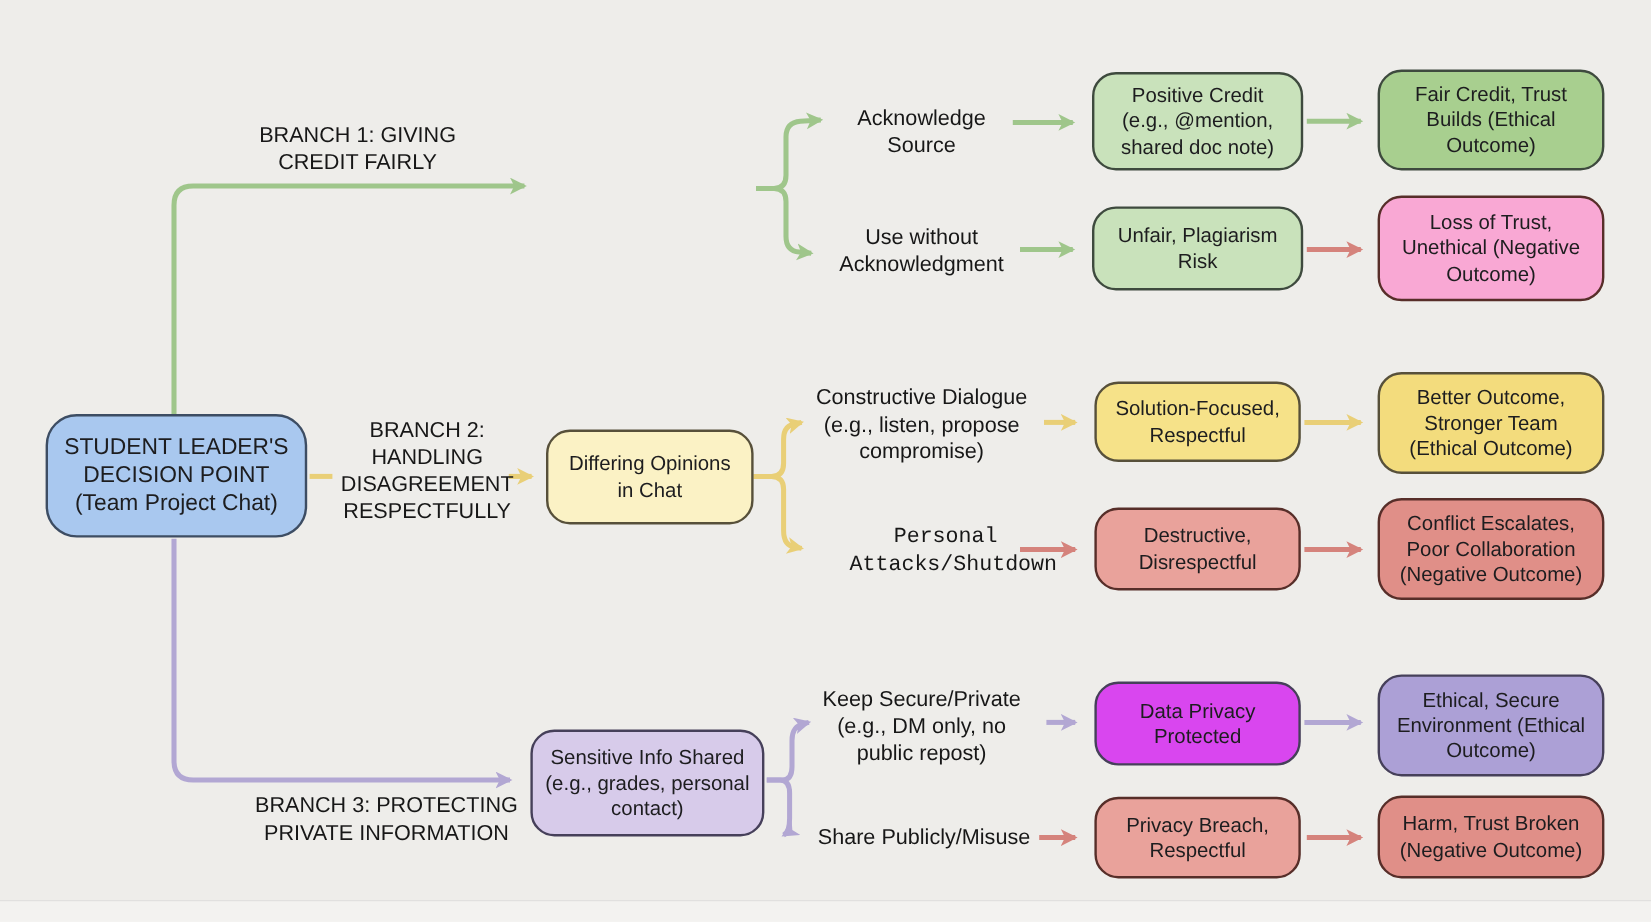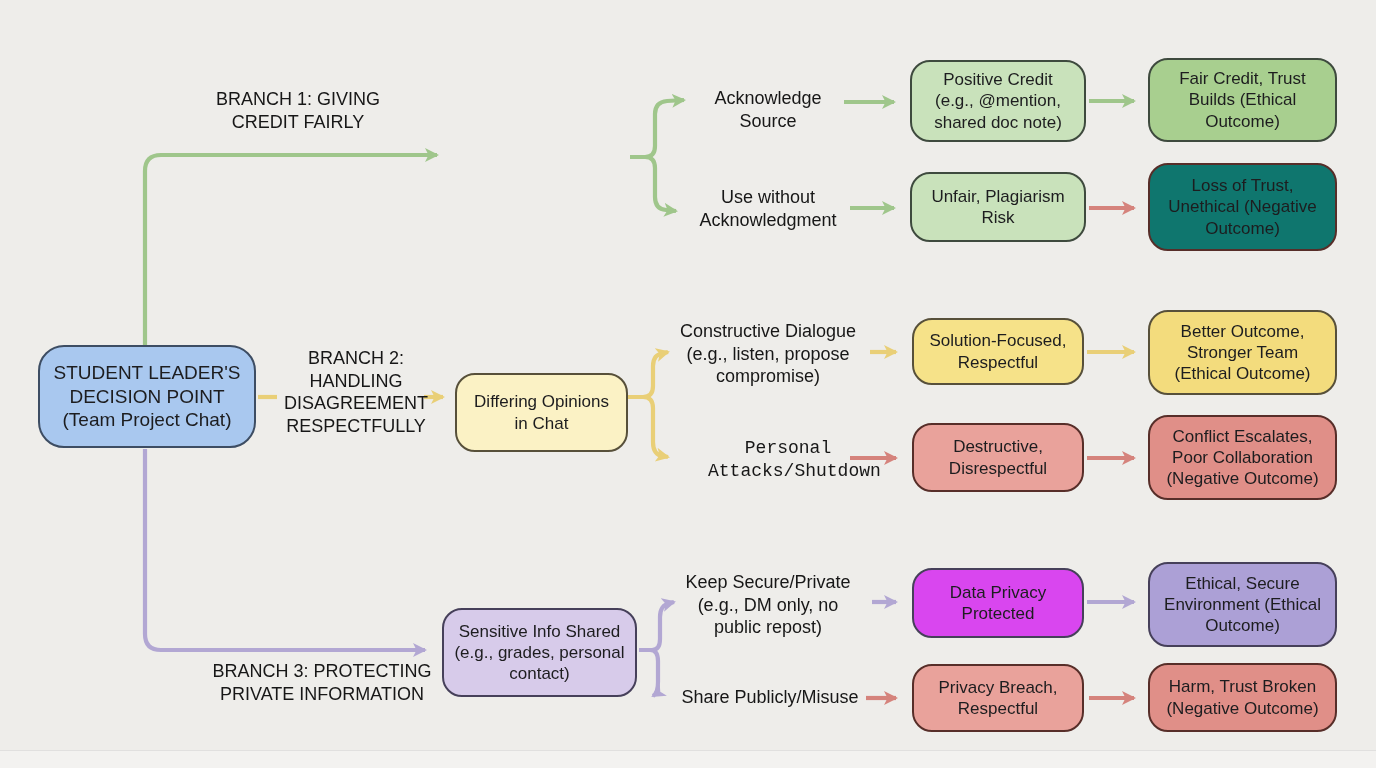--- a/index.html
+++ b/index.html
@@ -58,30 +58,30 @@
       <path marker-end="url(#m-purple)" d="M639 650 L650 650 Q658 650 658 661 L658 682 Q658 693 653 696" stroke="#b2a7d3"></path>
       <path marker-end="url(#m-purple)" d="M872 602 L896 602" stroke="#b2a7d3"></path>
       <path marker-end="url(#m-purple)" d="M1087 602 L1134 602" stroke="#b2a7d3"></path>
       <path marker-end="url(#m-red)" d="M866 698 L896 698" stroke="#d5837c"></path>
       <path marker-end="url(#m-red)" d="M1089 698 L1134 698" stroke="#d5837c"></path>
     </g>
   </svg>
 
   <div class="node root-node" style="left: 38px; top: 345px; width: 218px; height: 103px; background-color: rgb(169, 200, 239); border-color: rgb(61, 77, 99);">STUDENT LEADER'S DECISION POINT (Team Project Chat)</div>
 
-  <div class="flabel" style="left:198px;top:88px;width:200px;">BRANCH 1: GIVING CREDIT FAIRLY</div>
+  <div class="flabel" style="left:198px;top:101px;width:200px;">BRANCH 1: GIVING CREDIT FAIRLY</div>
   <div class="flabel" style="left:688px;top:87px;width:160px;">Acknowledge Source</div>
   <div class="node" style="left: 910px; top: 60px; width: 176px; height: 82px; background-color: rgb(201, 226, 187); border-color: rgb(62, 74, 62);">Positive Credit (e.g., @mention, shared doc note)</div>
   <div class="node" style="left: 1148px; top: 58px; width: 189px; height: 84px; background-color: rgb(168, 207, 143); border-color: rgb(62, 74, 62);">Fair Credit, Trust Builds (Ethical Outcome)</div>
   <div class="flabel" style="left:663px;top:186px;width:210px;">Use without Acknowledgment</div>
   <div class="node" style="left: 910px; top: 172px; width: 176px; height: 70px; background-color: rgb(201, 226, 187); border-color: rgb(62, 74, 62);">Unfair, Plagiarism Risk</div>
-  <div class="node" style="left: 1148px; top: 163px; width: 189px; height: 88px; background-color: #0f766e; border-color: rgb(87, 46, 41);">Loss of Trust, Unethical (Negative Outcome)</div>
+  <div class="node" style="left: 1148px; top: 163px; width: 189px; height: 88px; background-color: #f9a8d4; border-color: rgb(87, 46, 41);">Loss of Trust, Unethical (Negative Outcome)</div>
 
   <div class="flabel" style="left:266px;top:347px;width:180px;">BRANCH 2: HANDLING DISAGREEMENT RESPECTFULLY</div>
-  <div class="node" style="left: 455px; top: 358px; width: 173px; height: 79px; background-color: rgb(251, 242, 197); border-color: rgb(87, 80, 58); margin-top: 15px;">Differing Opinions in Chat</div>
+  <div class="node" style="left: 455px; top: 358px; width: 173px; height: 79px; background-color: rgb(251, 242, 197); border-color: rgb(87, 80, 58);">Differing Opinions in Chat</div>
   <div class="flabel" style="left:670px;top:320px;width:196px;">Constructive Dialogue (e.g., listen, propose compromise)</div>
   <div class="node" style="left: 912px; top: 318px; width: 172px; height: 67px; background-color: rgb(246, 226, 137); border-color: rgb(87, 80, 58);">Solution-Focused, Respectful</div>
   <div class="node" style="left: 1148px; top: 310px; width: 189px; height: 85px; background-color: rgb(243, 220, 125); border-color: rgb(87, 80, 58);">Better Outcome, Stronger Team (Ethical Outcome)</div>
   <div class="flabel" style="left:708px;top:437px;width:160px;font-family:Liberation Mono, monospace;">Personal Attacks/Shutdown</div>
   <div class="node" style="left: 912px; top: 423px; width: 172px; height: 69px; background-color: rgb(233, 162, 155); border-color: rgb(87, 46, 41);">Destructive, Disrespectful</div>
   <div class="node" style="left: 1148px; top: 415px; width: 189px; height: 85px; background-color: rgb(224, 143, 136); border-color: rgb(87, 46, 41);">Conflict Escalates, Poor Collaboration (Negative Outcome)</div>
 
   <div class="flabel" style="left:210px;top:660px;width:224px;">BRANCH 3: PROTECTING PRIVATE INFORMATION</div>
   <div class="node" style="left: 442px; top: 608px; width: 195px; height: 89px; background-color: rgb(215, 203, 234); border-color: rgb(70, 64, 90);">Sensitive Info Shared (e.g., grades, personal contact)</div>
   <div class="flabel" style="left:674px;top:571px;width:188px;">Keep Secure/Private (e.g., DM only, no public repost)</div>

